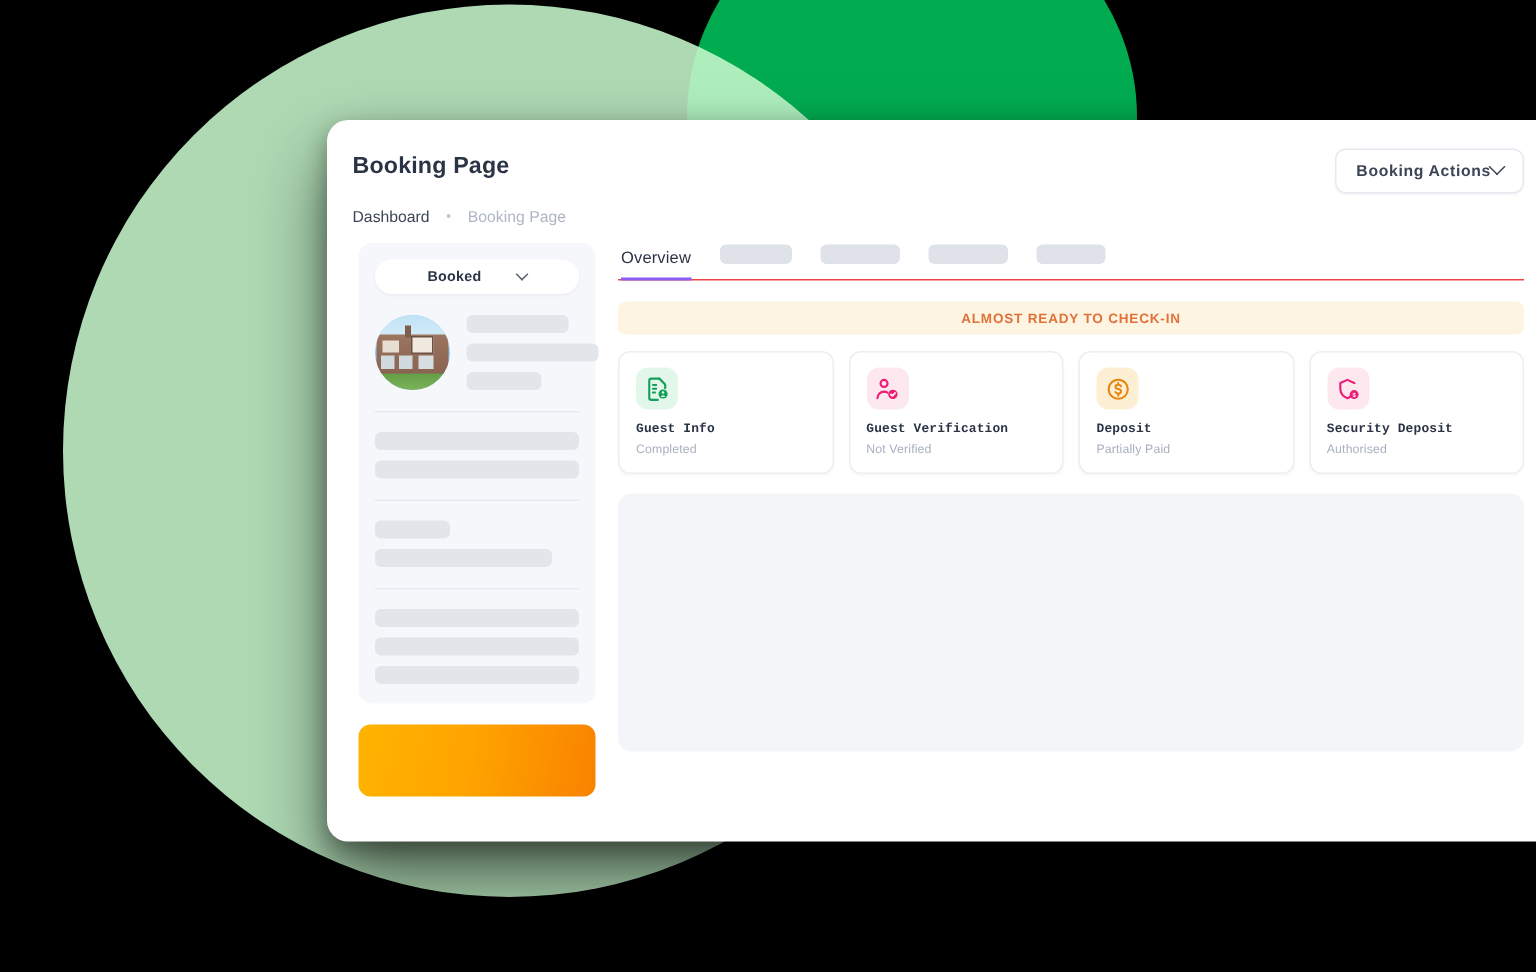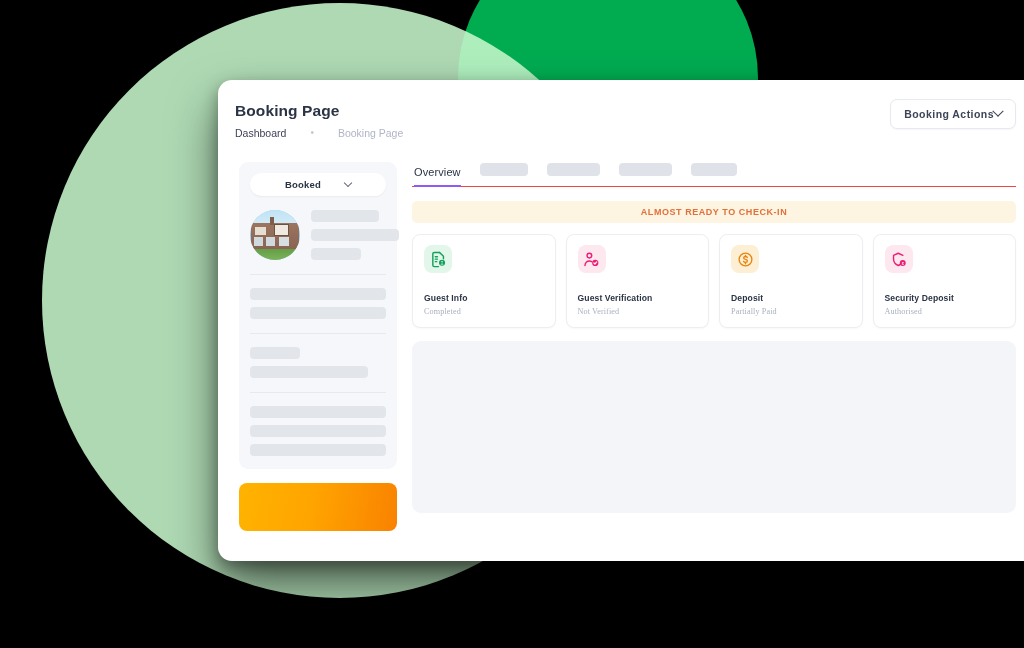--- a/index.html
+++ b/index.html
@@ -59,24 +59,24 @@
     height: 70px;
     padding: 22px 26px 0 17px;
   }
   .page-title {
     font-size: 15.5px;
     font-weight: bold;
     color: #2b3445;
     letter-spacing: 0.1px;
   }
   .breadcrumb {
-    margin-top: 7px;
-    display: flex;
-    align-items: center;
-    gap: 24px;
+    margin-top: 19px;
+    display: flex;
+    align-items: center;
+    gap: 11px;
     font-size: 10.5px;
     text-align: center;
   }
   .crumb-root { color: #3c4456; }
   .crumb-dot {
     color: #c2c8d4;
     font-size: 10px;
     line-height: 1;
   }
   .crumb-current { color: #aeb6c6; }
@@ -293,34 +293,34 @@
     width: 28px; height: 28px;
     border-radius: 8px;
     display: flex;
     align-items: center;
     justify-content: center;
   }
   .st-icon.green { background: #e2f7ea; }
   .st-icon.pink  { background: #fde8f0; }
   .st-icon.amber { background: #fdefd3; }
   .st-title {
-    margin-top: 20px;
+    margin-top: 8px;
     font-size: 8.6px;
     font-weight: bold;
     color: #2b3445;
     letter-spacing: 0.1px;
     white-space: nowrap;
+    font-family: Liberation Mono, monospace;
   }
   .st-sub {
     margin-top: 4px;
     font-size: 8.2px;
     color: #a8b0bf;
     letter-spacing: 0.1px;
     white-space: nowrap;
-    font-family: Liberation Serif, serif;
   }
 
   .content-placeholder {
     margin-top: 13px;
     height: 172px;
     background: #f4f5f8;
     border-radius: 9px;
   }
 </style>
 </head>

